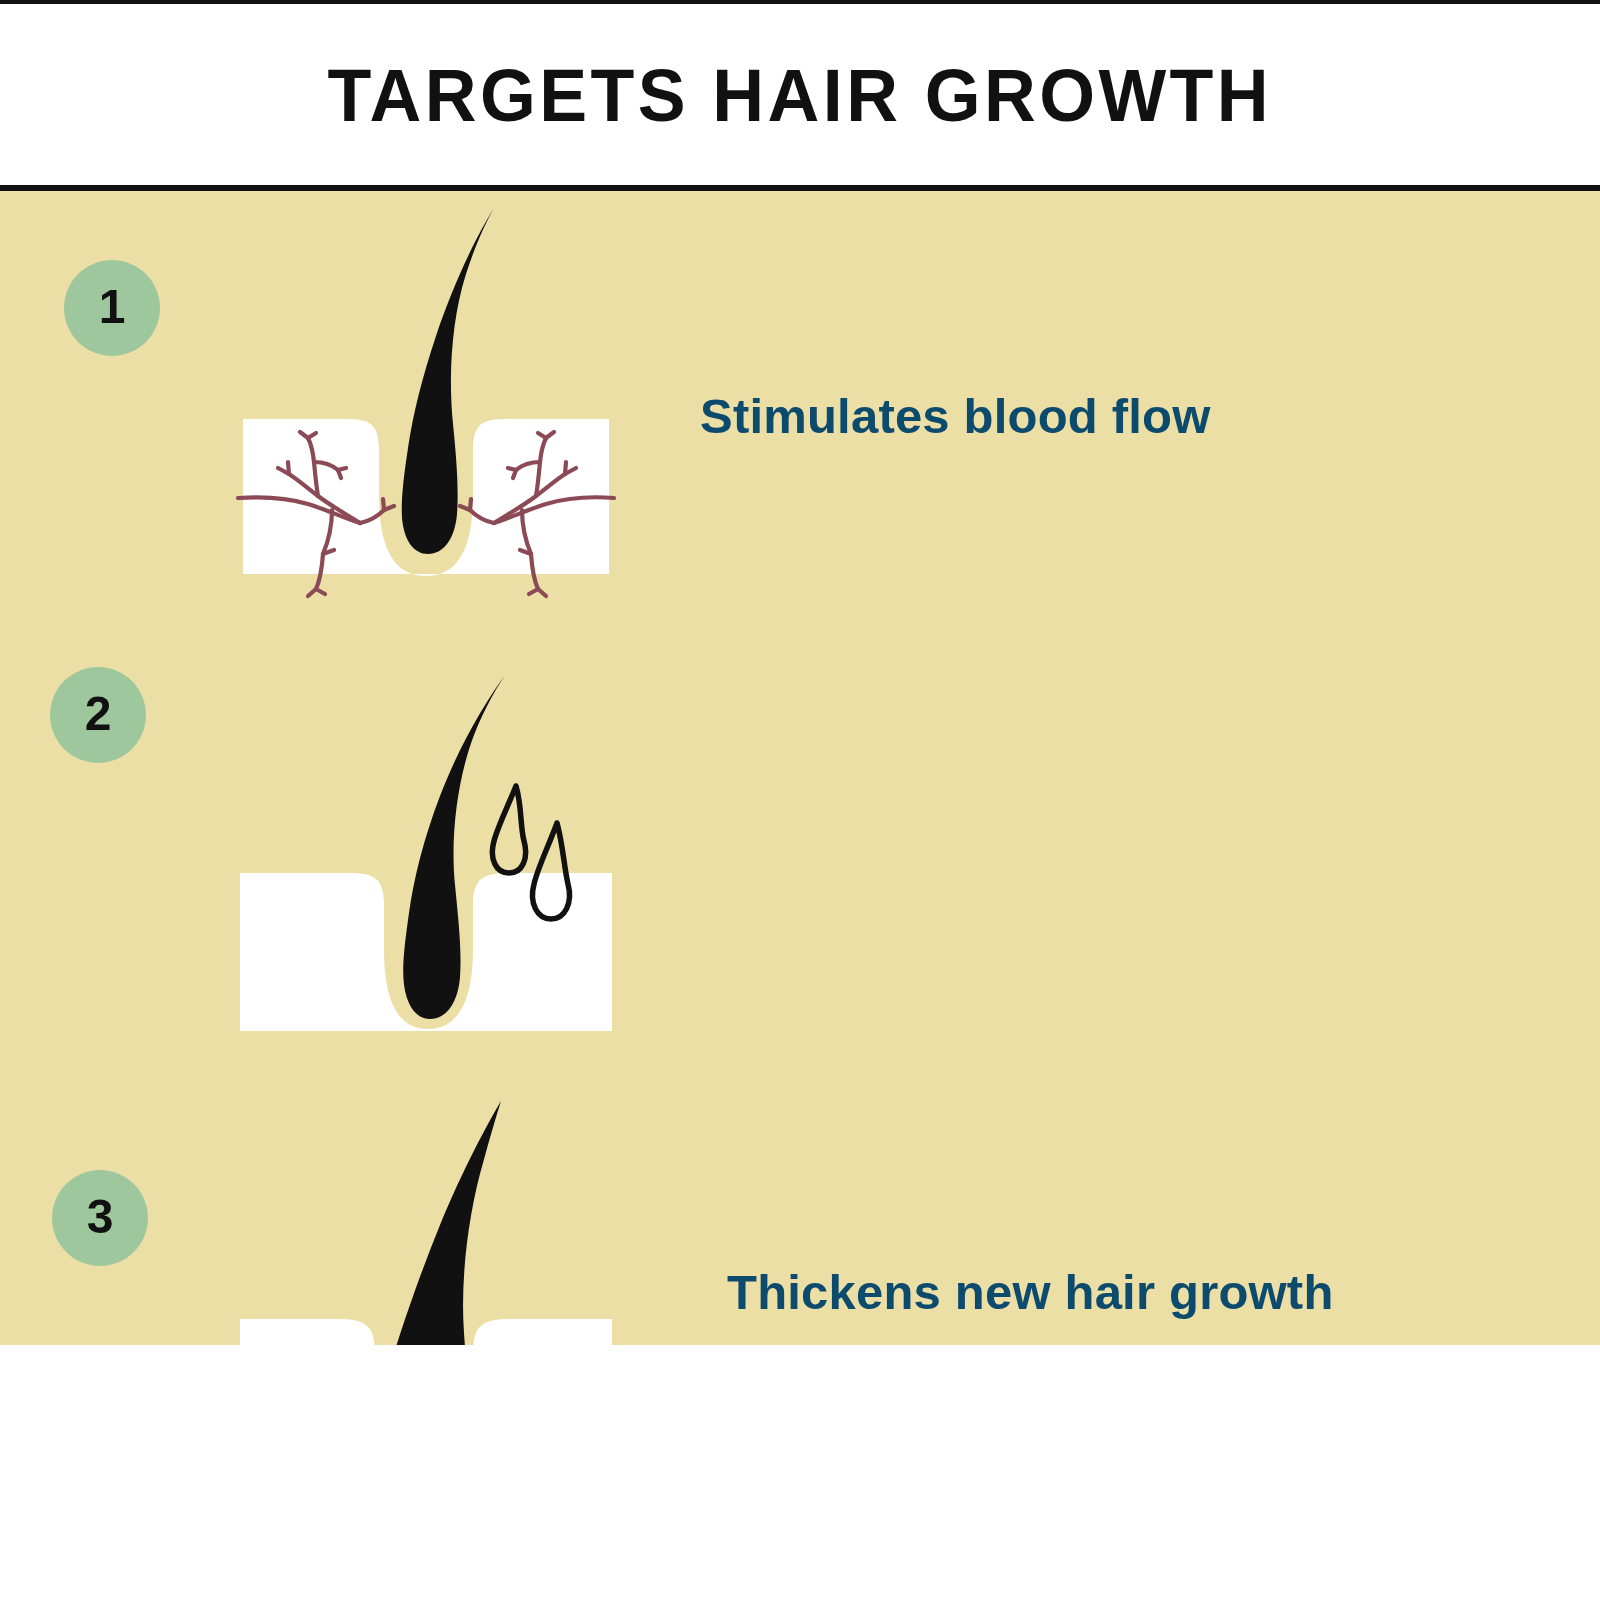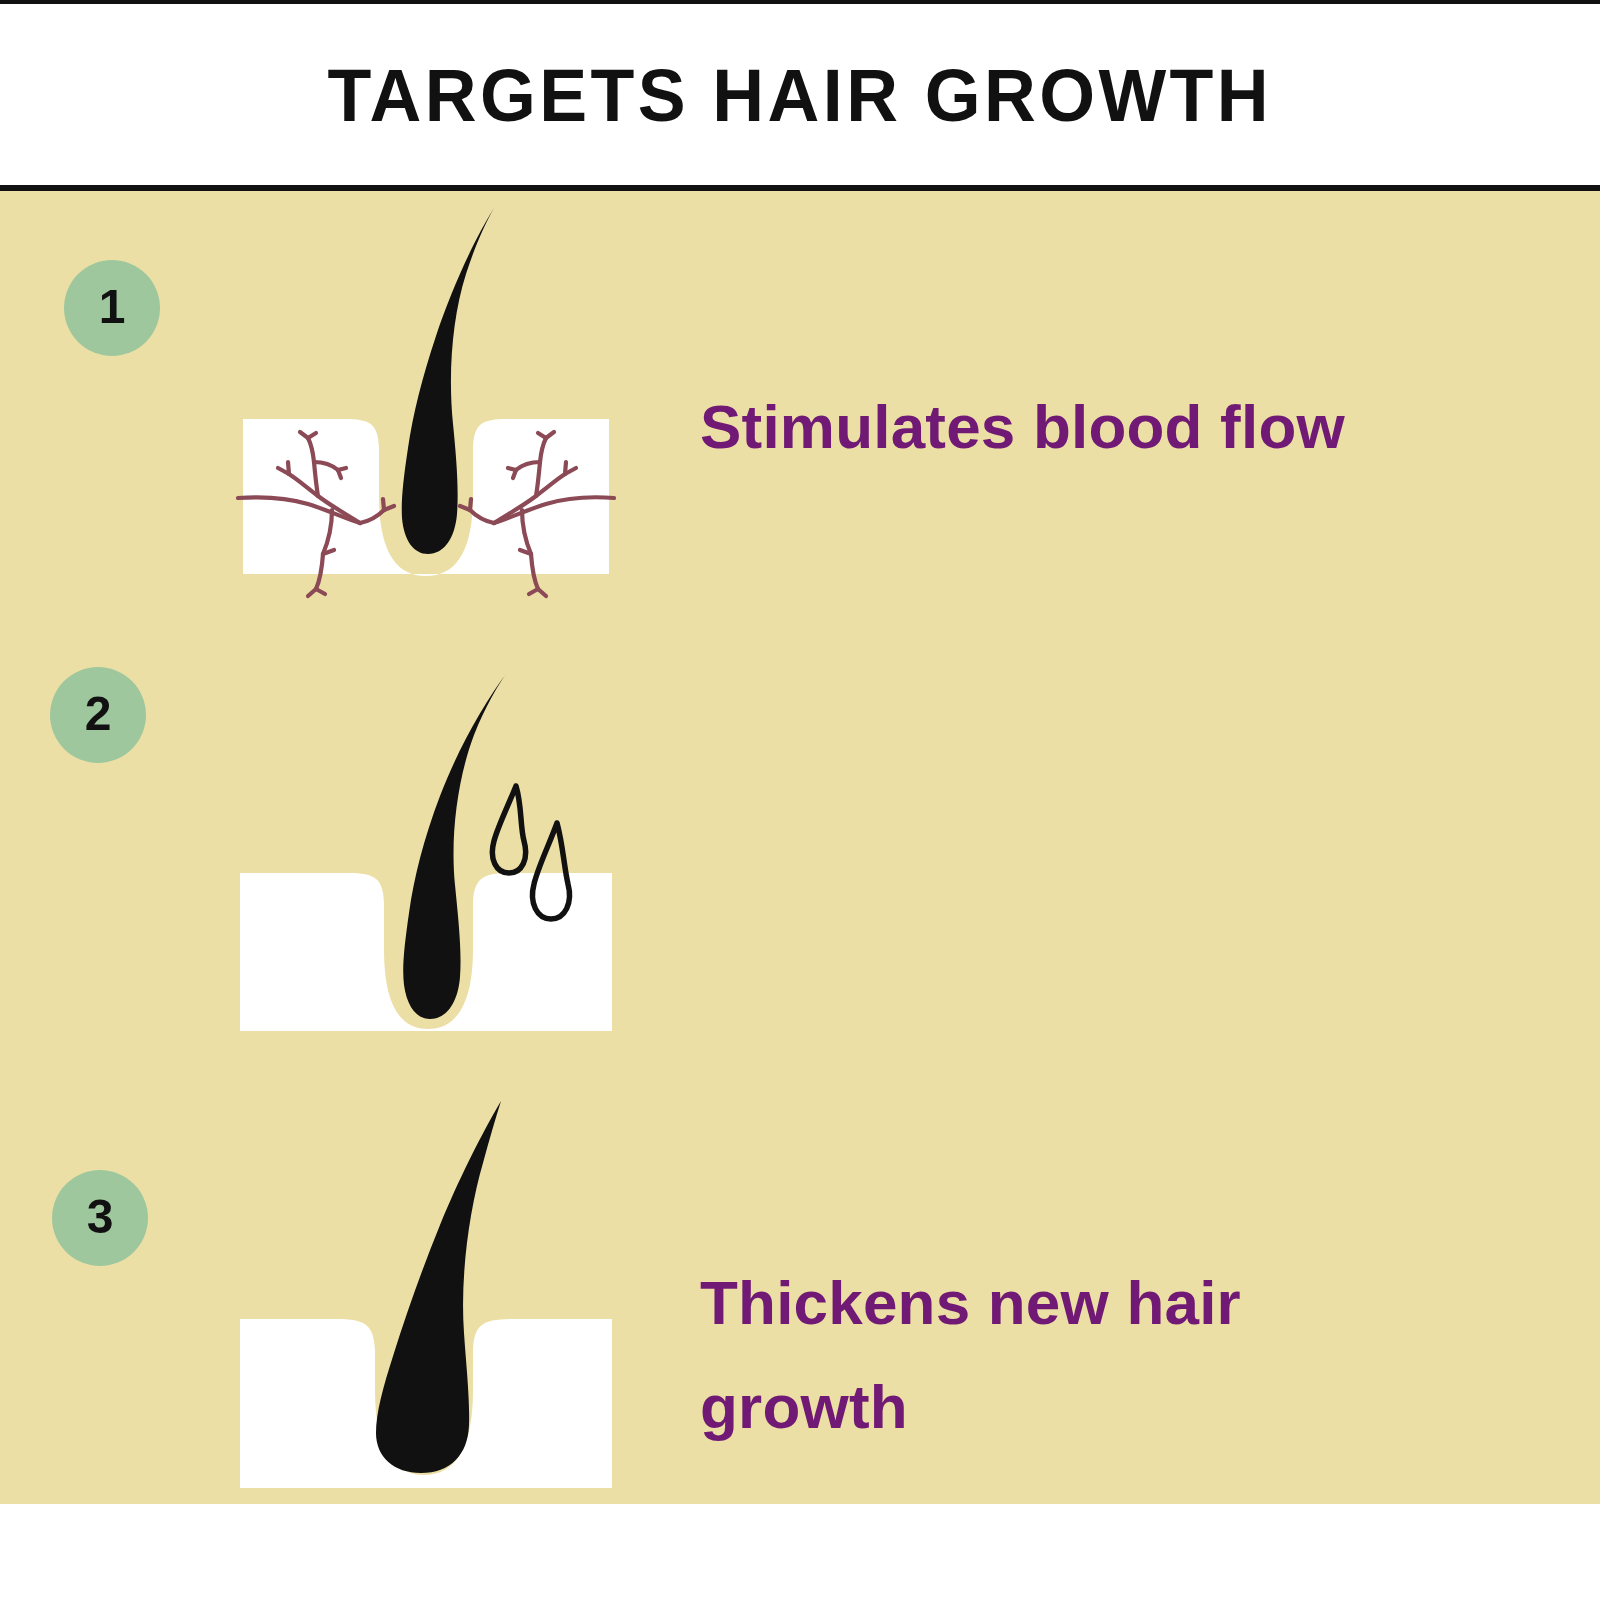--- a/index.html
+++ b/index.html
@@ -8,21 +8,21 @@
     padding: 0;
     background: #ffffff;
   }
   body {
     font-family: "Liberation Sans", "DejaVu Sans", sans-serif;
   }
 
   #infographic {
     position: relative;
     width: 1600px;
-    height: 1504px;
+    height: 1345px;
     overflow: hidden;
     background: #ecdfa6;
   }
 
   
   .top-rule {
     position: absolute;
     left: 0;
     top: 0;
     width: 1600px;
@@ -100,28 +100,28 @@
   .illus-1 { left: 226px; top: 5px;   width: 400px; height: 410px; }
   .illus-2 { left: 226px; top: 30px;  width: 400px; height: 420px; }
   .illus-3 { left: 226px; top: -8px;  width: 400px; height: 430px; }
 
   .caption {
     position: absolute;
     left: 700px;
     width: 690px;
     font-family: "Liberation Sans", "DejaVu Sans", sans-serif;
     font-weight: 700;
-    font-size: 62px;
+    font-size: 49px;
     line-height: 1.68;
-    color: #701a75;
+    color: #0c4a6e;
     letter-spacing: 0.2px;
   }
   .caption-1 { top: 184px; }
   .caption-2 { top: 208px; }
-  .caption-3 { top: 180px; }
+  .caption-3 { top: 180px; margin-left: 27px; }
 </style>
 </head>
 <body>
 
 <div id="infographic">
 
   <div class="top-rule"></div>
 
   <div class="header-band">
     <div class="header-title">TARGETS HAIR GROWTH</div>

